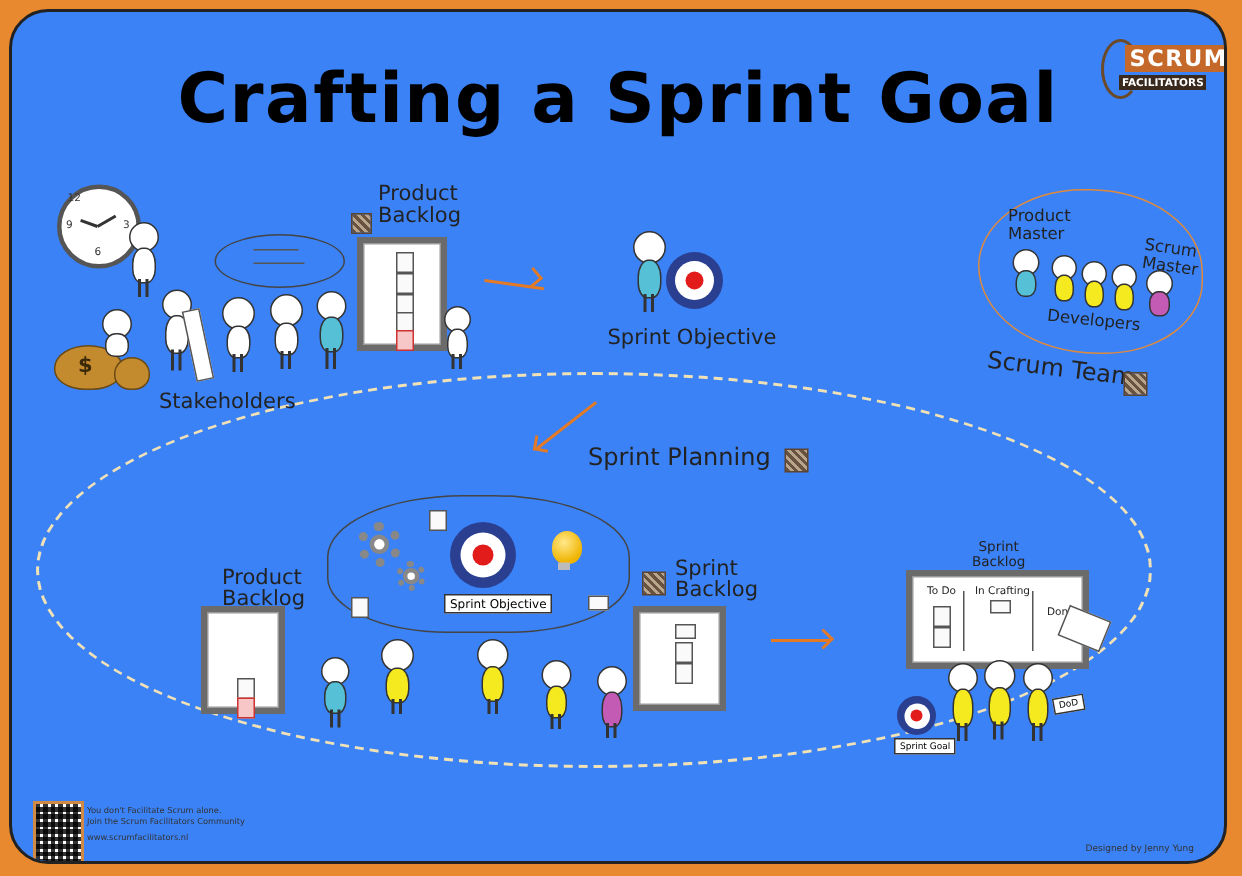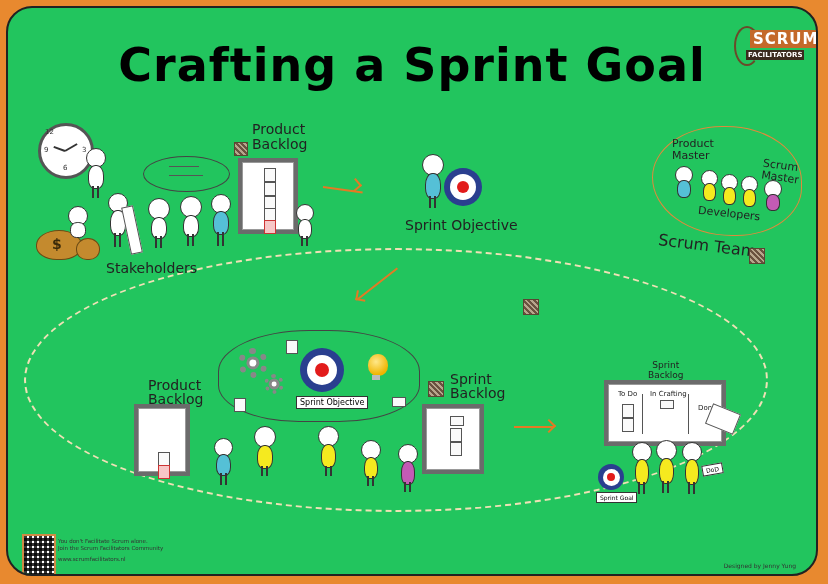--- a/index.html
+++ b/index.html
@@ -4,21 +4,21 @@
 <style>
   html, body { margin:0; padding:0; }
   body {
     width:828px; height:584px; overflow:hidden;
     background:#e8892f;
     font-family:"Liberation Sans", sans-serif;
     position:relative;
   }
   .poster {
     position:absolute; left:6px; top:6px; width:812px; height:570px;
-    background:#22c55e; border-radius:26px;
+    background:#3b82f6; border-radius:26px;
     border:2px solid #222; box-sizing:border-box;
     overflow:hidden;
   }
   .abs { position:absolute; }
   .title {
     left:0; width:100%; top:30px; text-align:center;
     font-family:"DejaVu Sans", sans-serif; font-weight:900;
     font-size:46px; letter-spacing:1px; color:#000;
   }
   .label { font-family:"DejaVu Sans", sans-serif; color:#222; font-size:14px; white-space:nowrap; }
@@ -194,20 +194,21 @@
     <div class="head" style="left:0; top:0; width:16px; height:16px;"></div>
     <div class="body" style="left:2px; top:14px; width:12px; height:15px; background:#c35bb5;"></div>
   </div>
   <div class="abs label label-sm" style="left:690px; top:200px; transform:rotate(6deg);">Developers</div>
   <div class="abs label label-lg" style="left:650px; top:228px; transform:rotate(7deg);">Scrum Team</div>
   <div class="abs" style="left:741px; top:240px;"><span class="qr" style="width:14px; height:14px;"></span></div>
 
   <div class="abs arrow-line" style="left:350px; top:290px; width:50px; transform:rotate(-38deg);"></div>
   <div class="abs" style="left:348px; top:283px; width:8px; height:8px; border-bottom:2px solid #e47a24; border-left:2px solid #e47a24; transform:rotate(10deg);"></div>
 
+  <div class="abs label" style="left:384px; top:287px; font-size:16px;">Sprint Planning</div>
   <div class="abs" style="left:515px; top:291px;"><span class="qr" style="width:14px; height:14px;"></span></div>
 
   <div class="abs label" style="left:140px; top:370px; line-height:14px;">
     <div>Product</div>
     <div>Backlog</div>
   </div>
   <div class="abs board" style="left:126px; top:396px; width:56px; height:72px;">
     <div class="note" style="left:20px; top:44px;"></div>
     <div class="note red" style="left:20px; top:57px;"></div>
   </div>

